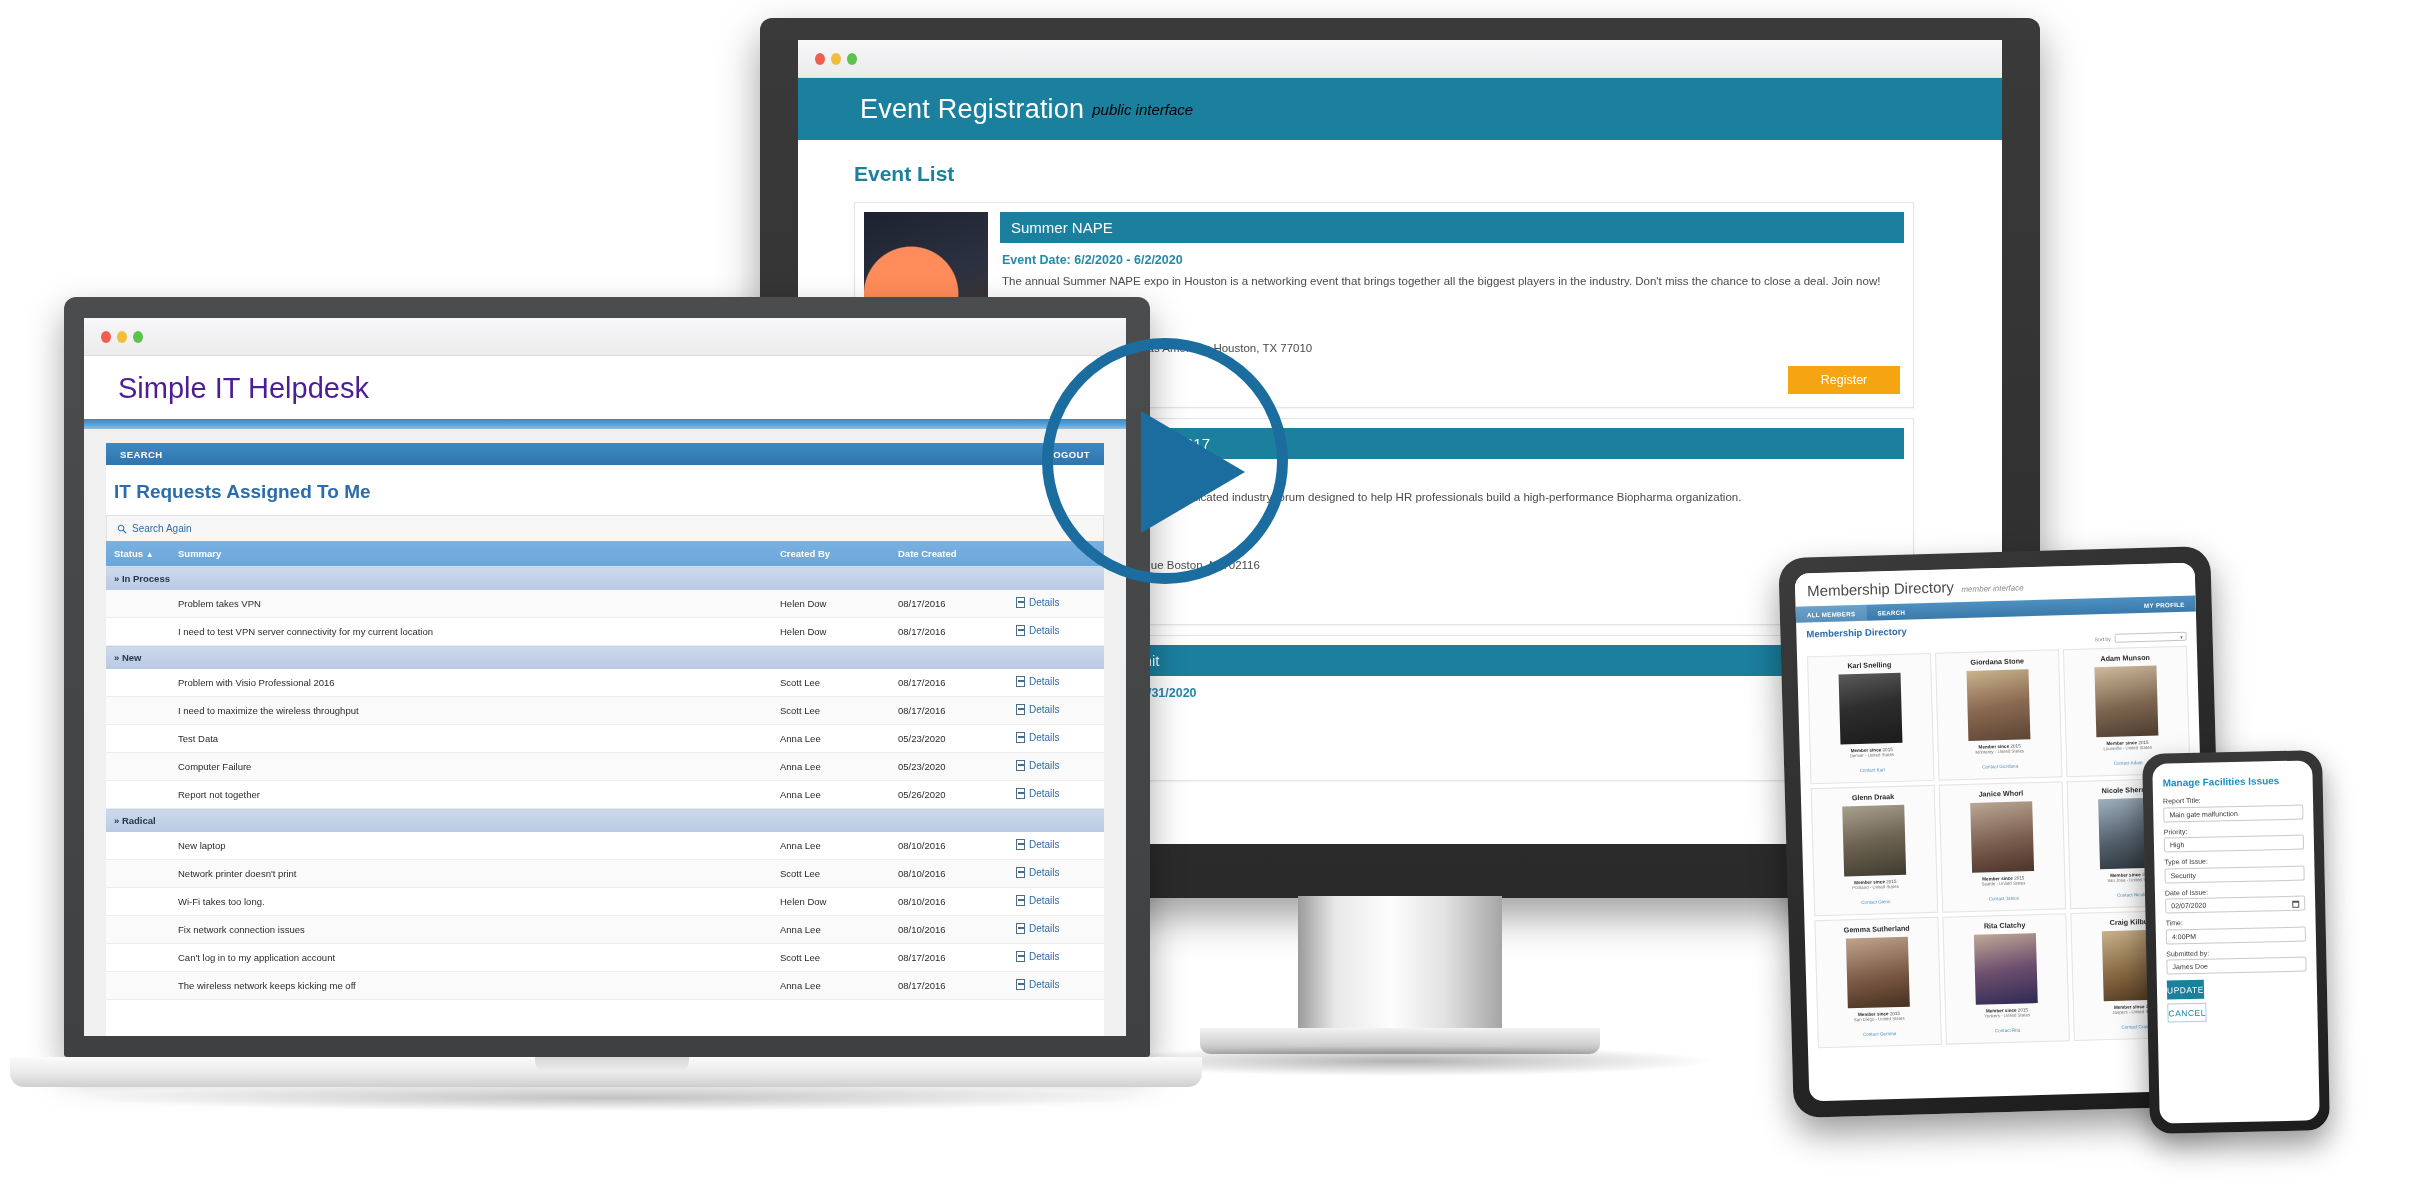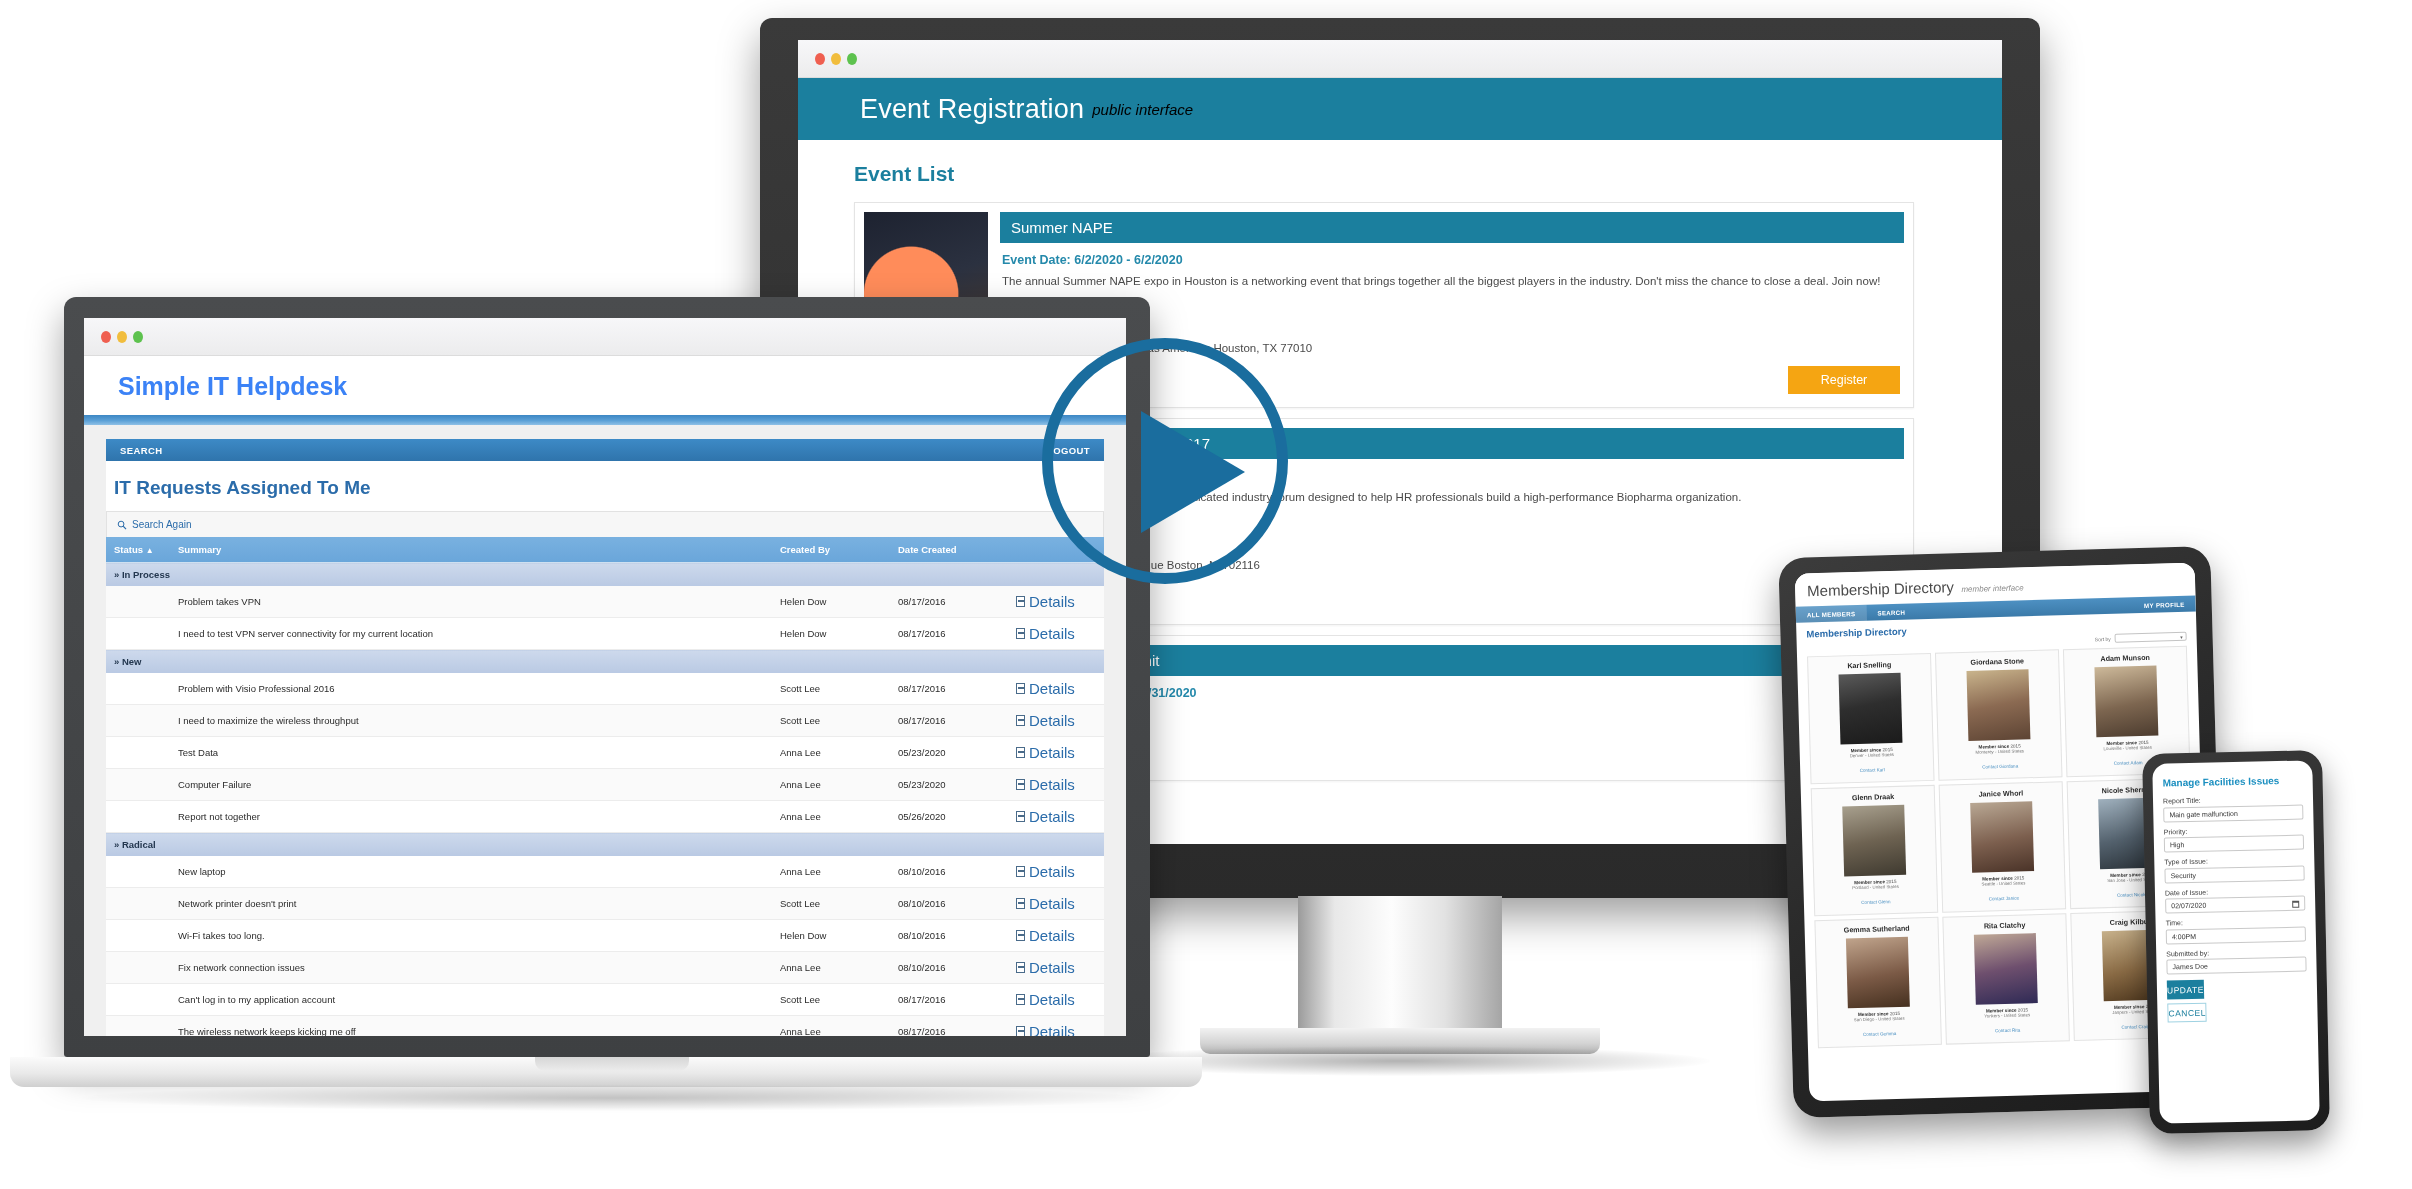--- a/index.html
+++ b/index.html
@@ -119,21 +119,21 @@
     background: linear-gradient(180deg,#d6d6d6,#ececec);
     border-radius: 0 0 10px 10px;
   }
   #laptop-shadow {
     position:absolute; left:50%; top:788px; transform:translateX(-50%);
     width: 1060px; height: 26px; border-radius:50%;
     background: radial-gradient(ellipse at center, rgba(0,0,0,.22) 0%, rgba(0,0,0,0) 72%);
   }
 
   .hd-title-bar { background:#fff; padding: 16px 34px 14px 34px; }
-  .hd-title { font-size: 25px; color:#3b82f6; font-weight:700; }
+  .hd-title { font-size: 29px; color:#4c1d95; font-weight:400; }
   .hd-stripe { height: 10px; background: linear-gradient(180deg,#3c87c4 0%,#5ba0d6 55%,#8ec0e6 100%); }
   .hd-page { background:#f0f0f0; padding: 14px 22px 0 22px; height: 620px; }
   .hd-inner { background:#fff; padding: 0 0 0 0; height:100%; }
   .hd-navbar {
     background: linear-gradient(180deg,#3d8ac6 0%,#2f74ac 100%);
     height: 22px; display:flex; align-items:center; justify-content:space-between;
     padding: 0 14px; color:#fff; font-size:9.5px; font-weight:bold; letter-spacing:.4px;
   }
   .hd-h1 { color:#2b6caa; font-size: 19px; font-weight:bold; padding: 16px 8px 12px 8px; }
   .hd-searchbar {
@@ -154,21 +154,21 @@
   .hd-row td {
     font-size:9.5px; color:#2b2b2b; padding: 7px 8px; border-bottom:1px solid #ececec;
     background:#fff;
   }
   .hd-row:nth-child(even) td { background:#fafafa; }
   .col-status { width: 64px; }
   .col-summary { width: auto; }
   .col-by { width: 118px; }
   .col-date { width: 118px; }
   .col-act { width: 96px; }
-  .details-link { color:#2b6caa; font-size:15px; display:inline-flex; align-items:center; gap:4px; }
+  .details-link { color:#2b6caa; font-size:10px; display:inline-flex; align-items:center; gap:4px; }
   .doc-ico { width:9px; height:11px; border:1px solid #4a6b8a; background:#fff; position:relative; display:inline-block; }
   .doc-ico::after {
     content:""; position:absolute; left:1px; top:3px; width:7px; height:2px; background:#4a6b8a;
   }
   .sort-caret { font-size: 8px; }
 
   
   #tablet {
     position:absolute; left: 1786px; top: 552px; width: 432px; height: 560px;
     transform: rotate(-1.6deg);

